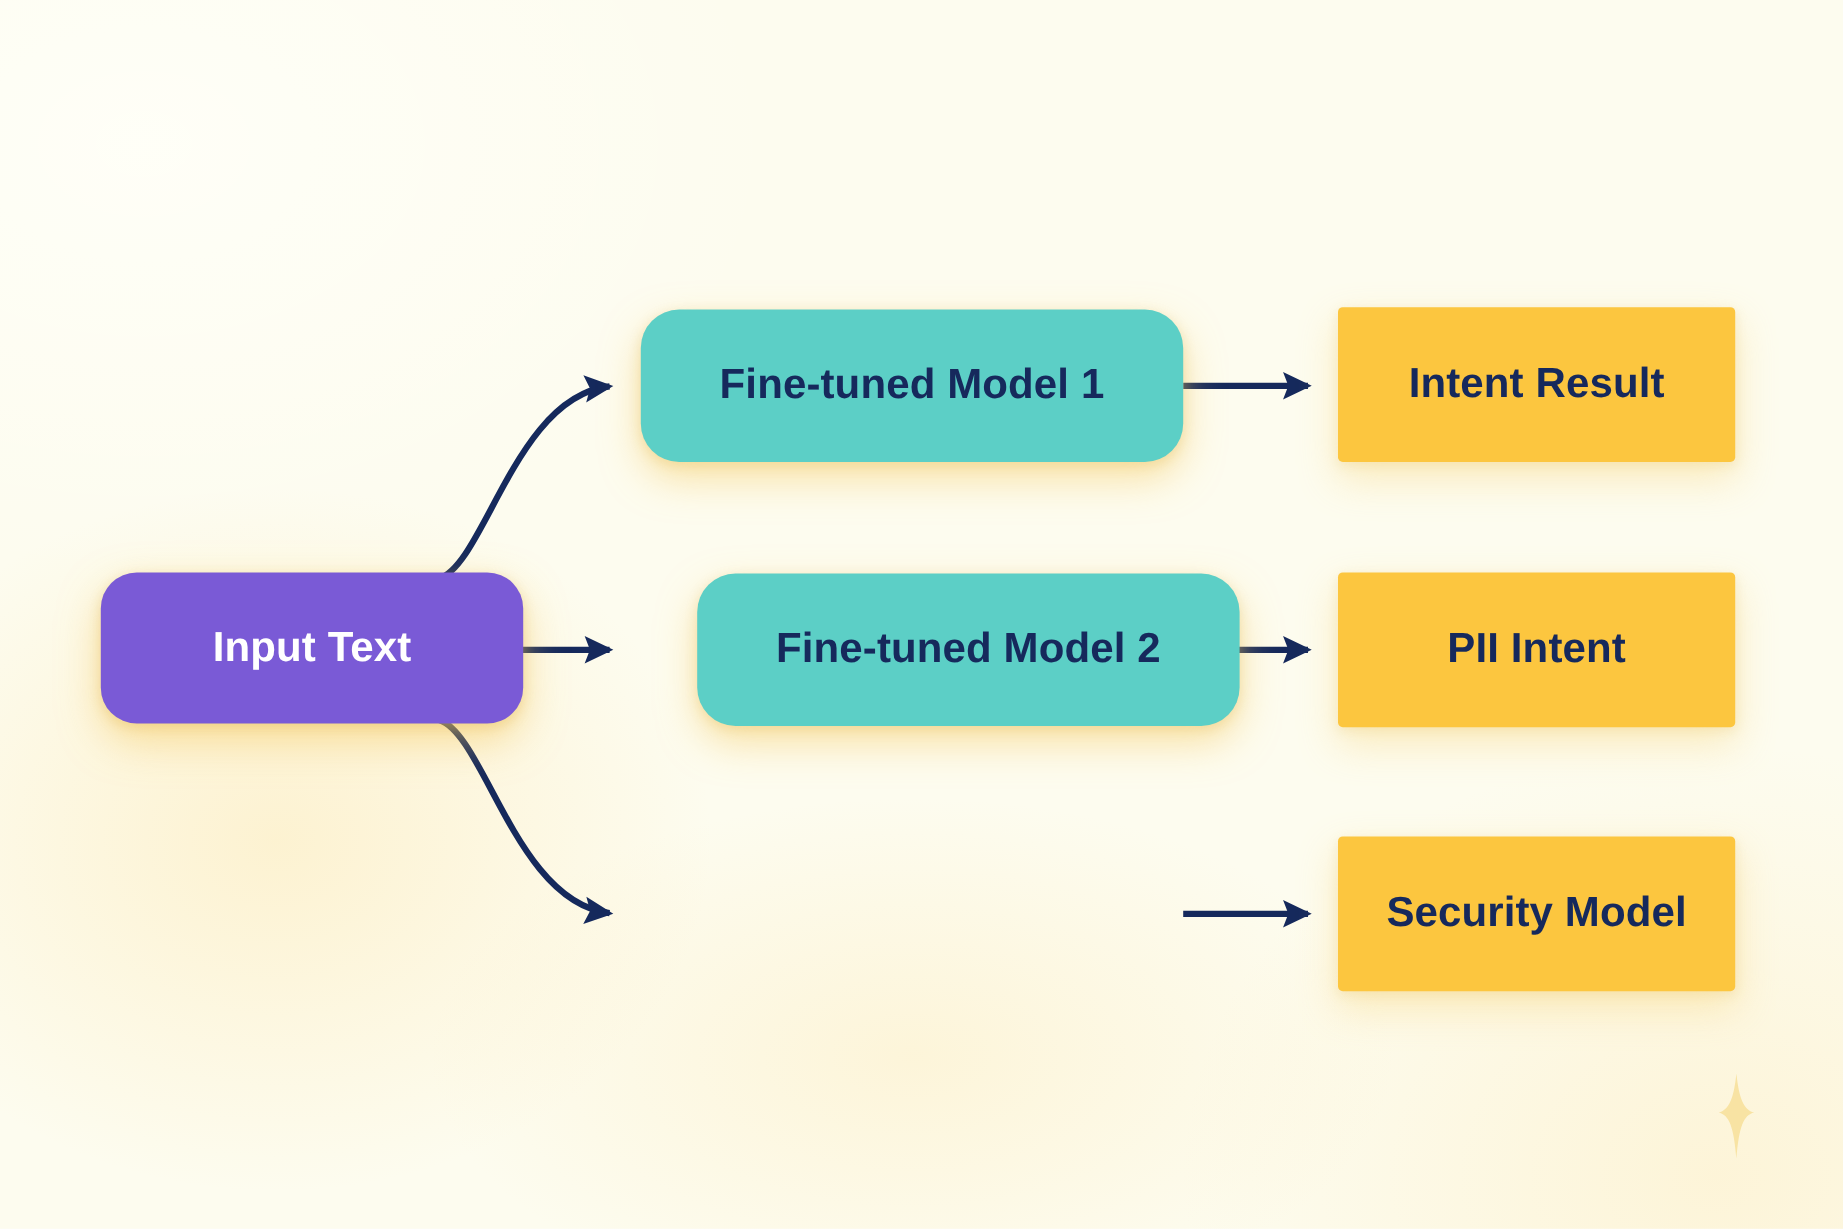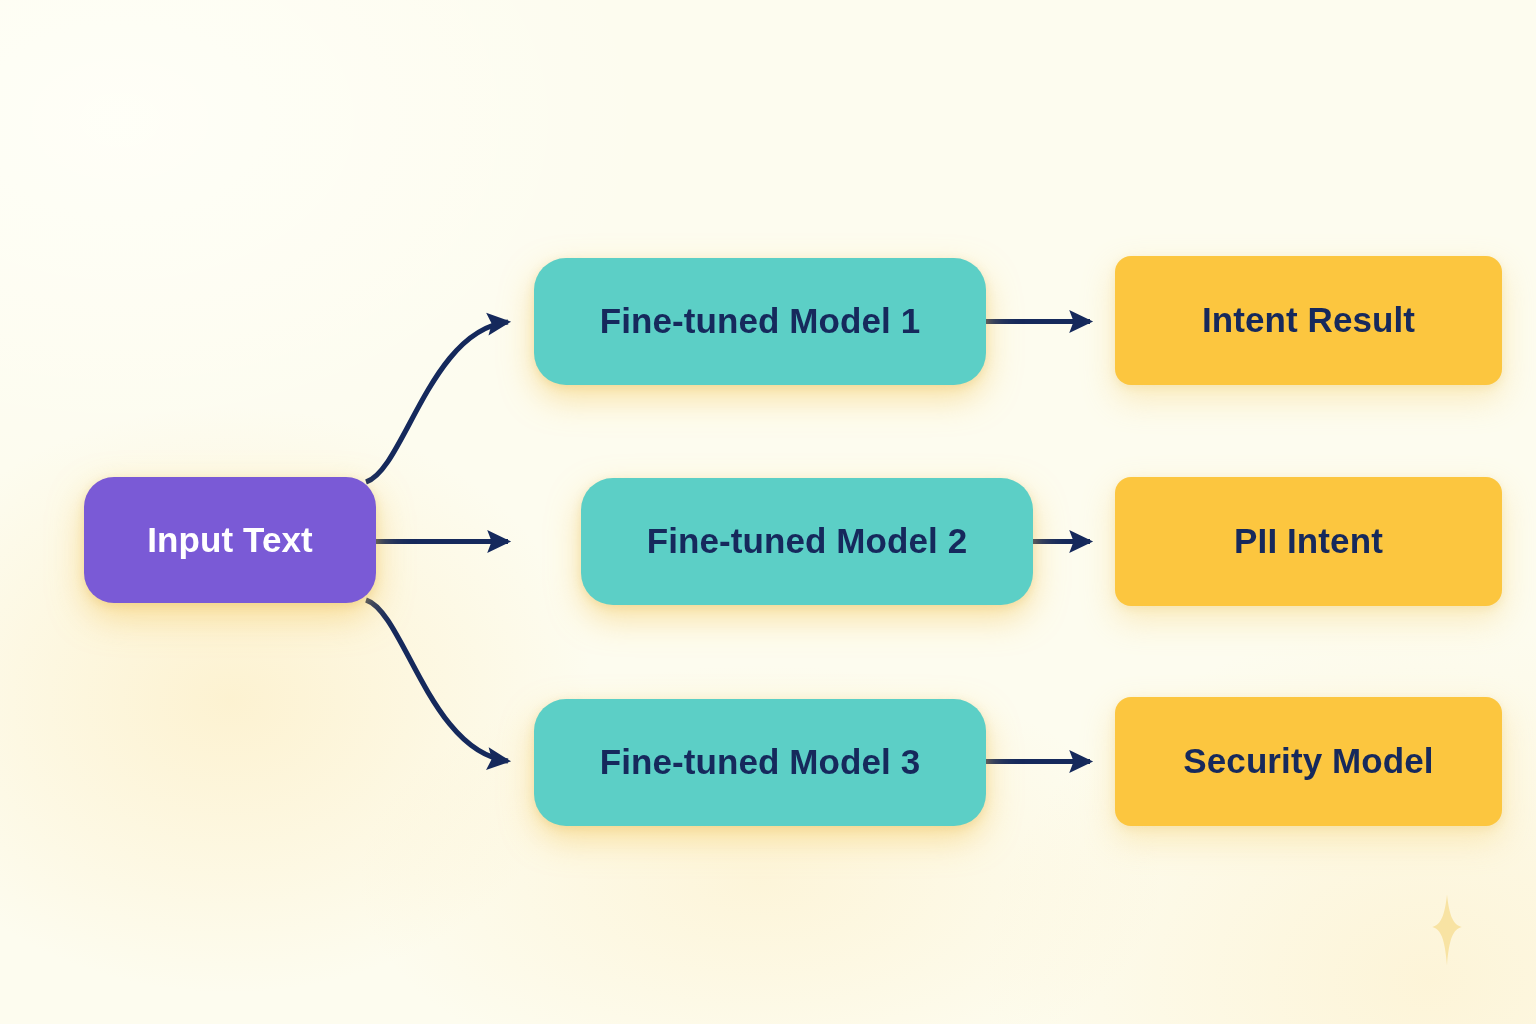--- a/index.html
+++ b/index.html
@@ -50,21 +50,21 @@
     display: block;
     line-height: 1.05;
     white-space: nowrap;
     text-align: center;
   }
 
   
   .node-input {
     left: 84px;
     top: 477px;
-    width: 292px;
+    width: 352px;
     height: 126px;
     background: #7a5ad6;
     color: #ffffff;
     border-radius: 30px;
     box-shadow:
       0 14px 34px rgba(246,200,92,0.55),
       0 3px 10px rgba(208,166,60,0.28);
   }
   .node-input .label {
     font-size: 35px;
@@ -84,25 +84,25 @@
       0 3px 10px rgba(206,168,66,0.25);
   }
   .node-model .label {
     font-size: 35px;
     font-weight: 700;
   }
 
   
   .node-result {
     left: 1115px;
-    width: 387px;
+    width: 331px;
     height: 129px;
     background: #fcc63f;
     color: #16295c;
-    border-radius: 16px;
+    border-radius: 4px;
     box-shadow:
       0 14px 32px rgba(248,214,126,0.45),
       0 3px 10px rgba(214,176,78,0.20);
   }
   .node-result .label {
     font-size: 35px;
     font-weight: 700;
   }
 
   
@@ -154,23 +154,20 @@
   <div class="node node-input">
     <span class="label">Input Text</span>
   </div>
 
   <div class="node node-model row-1">
     <span class="label">Fine-tuned Model 1</span>
   </div>
   <div class="node node-model row-2">
     <span class="label">Fine-tuned Model 2</span>
   </div>
-  <div class="node node-model row-3">
-    <span class="label">Fine-tuned Model 3</span>
-  </div>
 
   <div class="node node-result row-1r">
     <span class="label">Intent Result</span>
   </div>
   <div class="node node-result row-2r">
     <span class="label">PII Intent</span>
   </div>
   <div class="node node-result row-3r">
     <span class="label">Security Model</span>
   </div>

